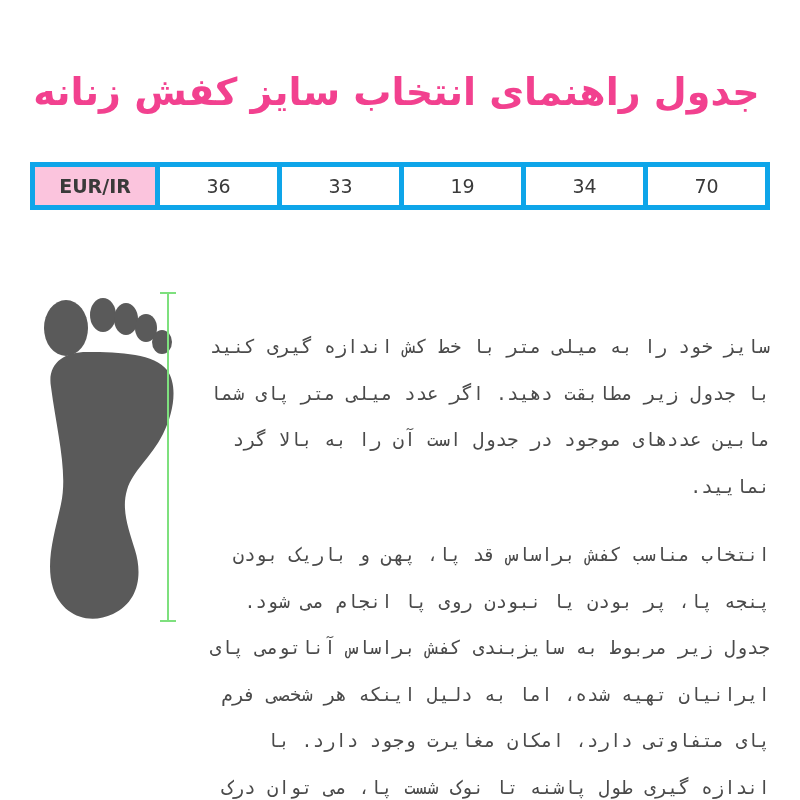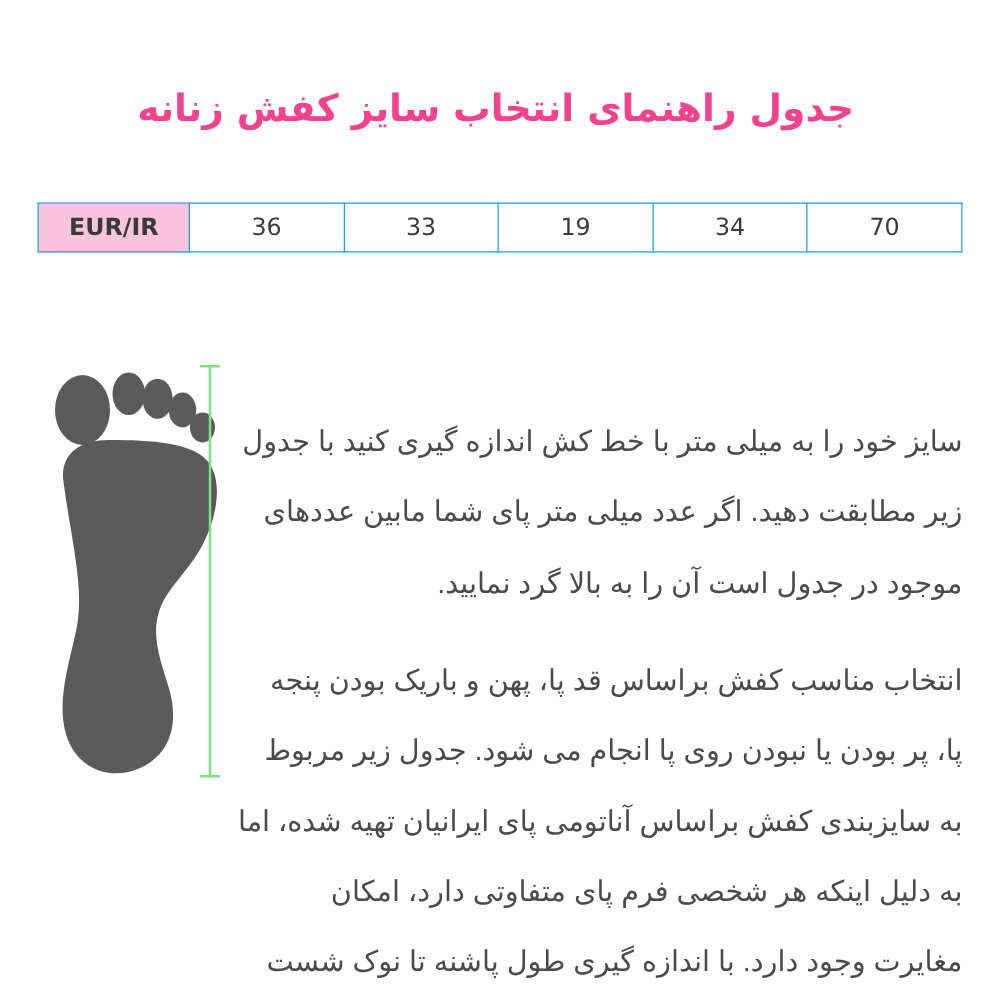--- a/index.html
+++ b/index.html
@@ -21,39 +21,39 @@
     box-sizing: border-box;
   }
 
   
   .title {
     position: absolute;
     top: 70px;
     left: 0;
     width: 793px;
     text-align: center;
-    font-size: 30px;
+    font-size: 38px;
     font-weight: bold;
     color: #f2418f;
     direction: rtl;
     letter-spacing: 0px;
   }
 
   
   .size-table {
     position: absolute;
     top: 162px;
     left: 30px;
     width: 740px;
     border-collapse: collapse;
     direction: ltr;
     table-layout: fixed;
   }
   .size-table td {
-    border: 1px solid #0ea5e9;
+    border: 5px solid #0ea5e9;
     height: 36px;
     text-align: center;
     vertical-align: middle;
     font-size: 19px;
     color: #3a3a3a;
     font-family: "DejaVu Sans", sans-serif;
   }
   .size-table td.rowhead {
     background: #fbc4dd;
     font-weight: bold;
@@ -101,25 +101,25 @@
   
   .text-col {
     position: absolute;
     top: 325px;
     left: 190px;
     width: 580px;
     direction: rtl;
     text-align: right;
   }
   .para {
-    font-size: 23px;
+    font-size: 19px;
     line-height: 2.45;
     color: #4a4a4a;
     margin: 0 0 22px 0;
-    font-family: Liberation Sans, sans-serif;
+    font-family: Liberation Mono, monospace;
   }
   .para:last-child { margin-bottom: 0; }
 </style>
 </head>
 <body>
 
 <div class="page">
 
   <div class="title">جدول راهنمای انتخاب سایز کفش زنانه</div>
 

